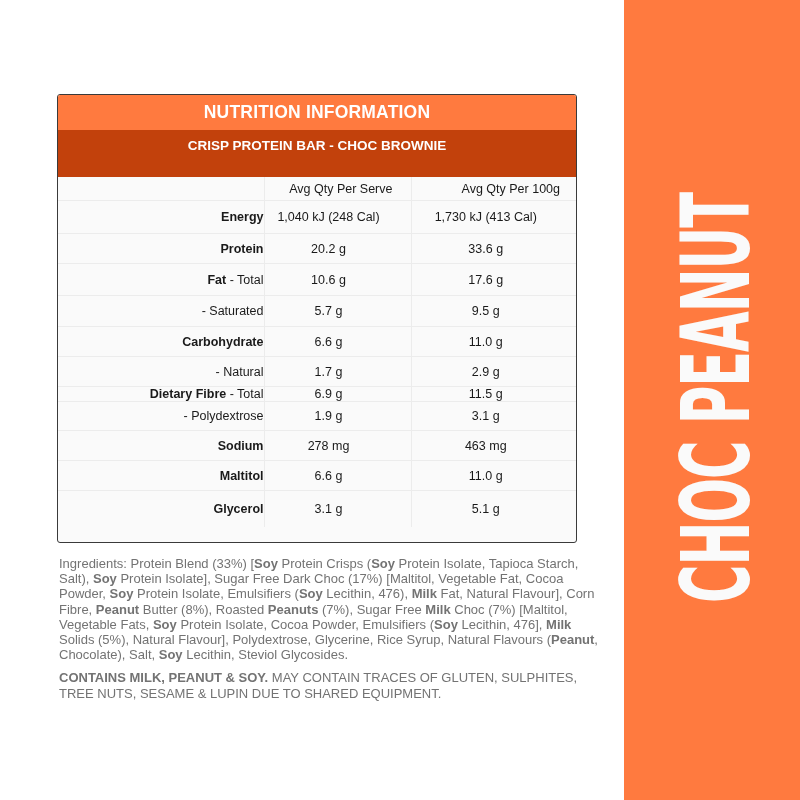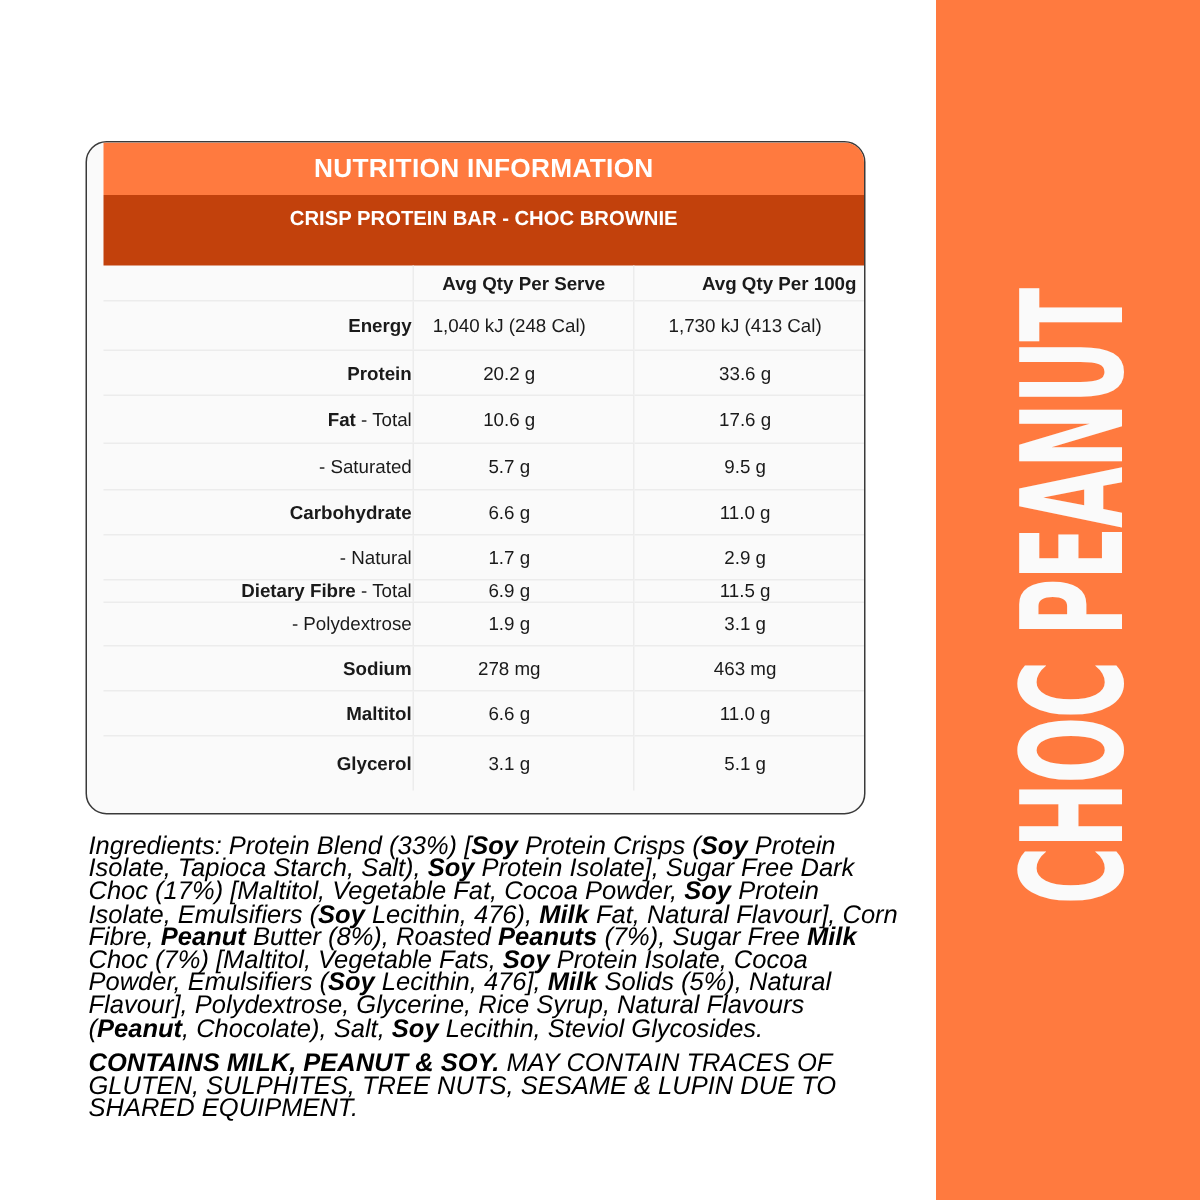--- a/index.html
+++ b/index.html
@@ -19,51 +19,51 @@
     white-space: nowrap;
     font-family: "DejaVu Sans", sans-serif;
     font-weight: bold; font-size: 94px; letter-spacing: -2px;
     color: #FAFAFA; line-height: 1;
     transform-origin: center center;
   }
   .side-title span { display: inline-block; transform: scaleX(0.56); transform-origin: center; }
 
   .panel {
     position: absolute; left: 57px; top: 94px; width: 520px; height: 449px;
-    border: 1.3px solid #3a3a3a; border-radius: 14px; overflow: hidden;
-    background: #FAFAFA; box-sizing: border-box; padding-left: 11px;
+    border: 1.3px solid #3a3a3a; border-radius: 3px; overflow: hidden;
+    background: #FAFAFA; box-sizing: border-box;
   }
   .hdr {
     height: 35px; background: #FF7A3F; color: #fff;
     display: flex; align-items: center; justify-content: center;
     font-weight: bold; font-size: 17.5px; letter-spacing: 0.2px;
   }
   .subhdr {
     height: 47px; background: #c2410c; color: #fff; text-align: center;
     box-sizing: border-box; padding-top: 8px;
   }
   .subhdr .prod { font-weight: bold; font-size: 13.5px; line-height: 16px; }
   .subhdr .serv { font-weight: bold; font-size: 10px; line-height: 13px; }
 
   table { border-collapse: collapse; width: 100%; table-layout: fixed; }
   col.c1 { width: 206px; } col.c2 { width: 147px; } col.c3 { width: 167px; }
   td, th {
     border-bottom: 1px solid #ececec; font-size: 12.5px; padding: 0;
   }
-  th { height: 23px; font-weight: bold; text-align: right; padding-right: 18px; font-size: 12.5px; }
+  th { height: 23px; font-weight: normal; text-align: right; padding-right: 18px; font-size: 12.5px; }
   th + th, td + td { border-left: 1px solid #ececec; }
   td.n { padding-left: 33px; text-align: right; }
   td.n.sub { padding-left: 57px; }
   td.v { text-align: center; padding-right: 18px; }
   tr.last td { border-bottom: none; }
   .b { font-weight: bold; }
 
   .ingredients {
     position: absolute; left: 59px; top: 556px; width: 540px;
-    font-size: 17px; line-height: 15.2px; color: #000000; font-style: italic;
+    font-size: 13px; line-height: 15.2px; color: #737373;
   }
   .ingredients p { margin: 0; }
   .ingredients p.allergen { margin-top: 8px; }
 </style>
 </head>
 <body>
 
 <div class="side-panel"></div>
 <div class="side-title"><span>CHOC PEANUT</span></div>
 

